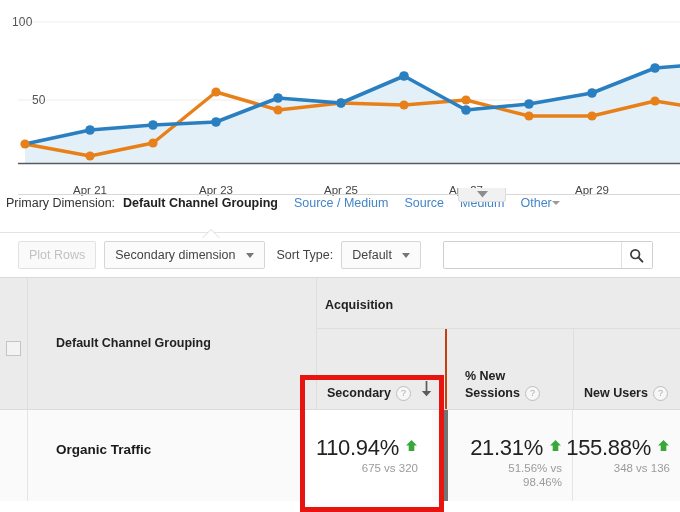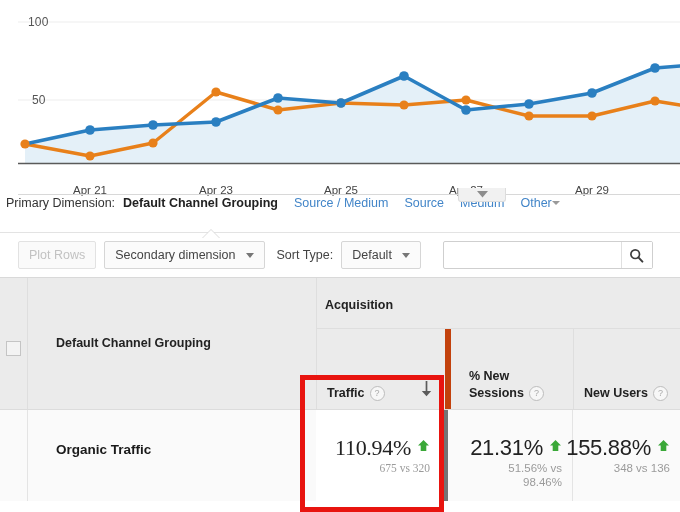--- a/index.html
+++ b/index.html
@@ -28,21 +28,21 @@
     position: absolute;
     top: 0;
     left: 0;
   }
   .axis-label {
     position: absolute;
     font-size: 12px;
     color: #555;
     letter-spacing: .2px;
   }
-  .ylab-100 { left: 28px; top: 15px; }
+  .ylab-100 { left: 12px; top: 15px; }
   .ylab-50  { left: 32px; top: 93px; }
 
   .xticks {
     position: absolute;
     top: 172px;
     left: 0;
     width: 680px;
     height: 20px;
     margin-top: 12px;
   }
@@ -279,21 +279,21 @@
     height: 81px;
     border-top: 1px solid #dedede;
   }
   .metric-head {
     position: absolute;
     top: 0;
     height: 81px;
     box-sizing: border-box;
   }
   .mh-sessions   { left: 0;   width: 128px; }
-  .mh-newsess    { left: 128px; width: 128px; border-left: 6px solid #c2410c; }
+  .mh-newsess    { left: 128px; width: 128px; border-left: 2px solid #c2410c; }
   .mh-newusers   { left: 256px; width: 108px; border-left: 1px solid #dedede; }
 
   .mh-inner {
     position: absolute;
     bottom: 8px;
     left: 10px;
     right: 8px;
     font-size: 12.5px;
     font-weight: bold;
     color: #222;
@@ -346,21 +346,21 @@
     font-weight: bold;
     color: #1a1a1a;
   }
   .metric-cell {
     position: absolute;
     top: 0;
     height: 91px;
     box-sizing: border-box;
     text-align: right;
   }
-  .mc-sessions { left: 316px; width: 128px; background: #ffffff; font-family: Liberation Serif, serif; }
+  .mc-sessions { left: 304px; width: 128px; background: #ffffff; }
   .mc-newsess  { left: 444px; width: 128px; border-left: 4px solid #737373; }
   .mc-newusers { left: 572px; width: 108px; border-left: 1px solid #e4e4e4; padding-left: 21px; }
 
   .mc-pct {
     position: absolute;
     right: 10px;
     top: 22px;
     font-size: 22px;
     color: #222;
     white-space: nowrap;
@@ -515,21 +515,21 @@
       <span class="dim-head-text">Default Channel Grouping</span>
     </div>
 
     <div class="acq-group">
       <span class="acq-title">Acquisition</span>
 
       <div class="acq-sub">
 
         <div class="metric-head mh-sessions">
           <span class="mh-inner">
-            <span>Traffic</span><span class="qmark">?</span>
+            <span>Secondary</span><span class="qmark">?</span>
           </span>
           <span class="sort-arrow">
             <svg width="13" height="17" viewBox="0 0 13 17">
               <line x1="6.5" y1="1" x2="6.5" y2="13" stroke="#5b5b5b" stroke-width="1.7"></line>
               <polygon points="1.8,11 11.2,11 6.5,16.3" fill="#5b5b5b"></polygon>
             </svg>
           </span>
         </div>
 
         <div class="metric-head mh-newsess">

